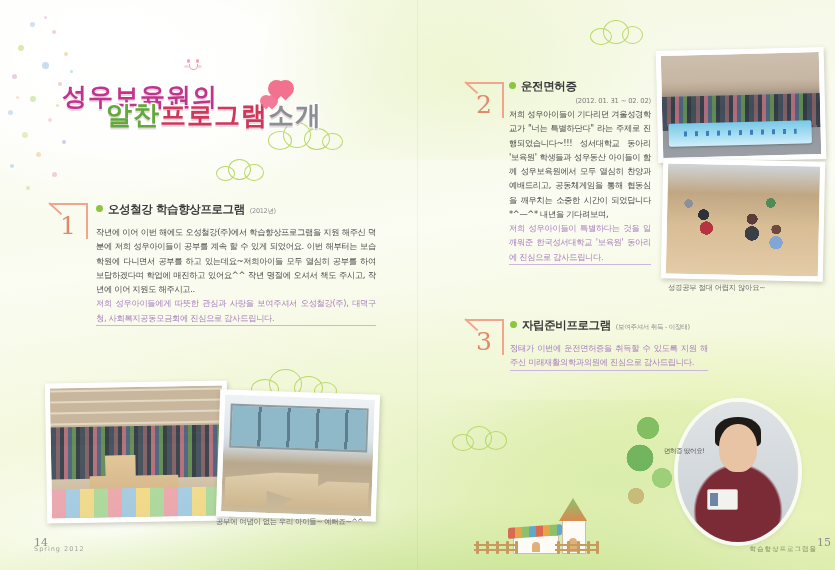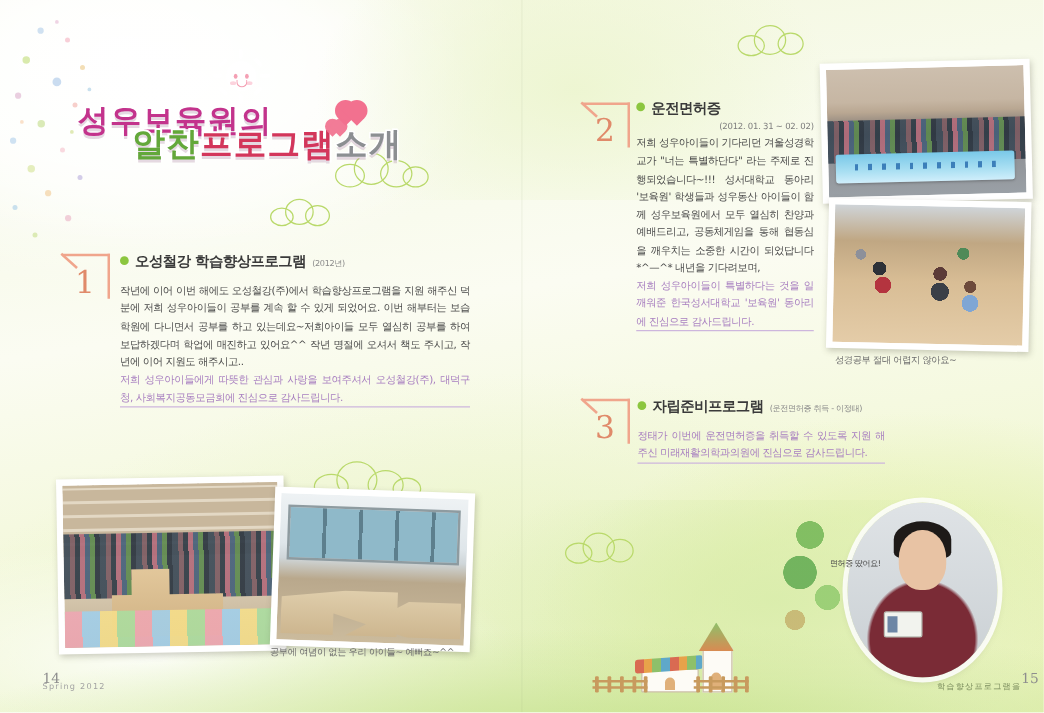--- a/index.html
+++ b/index.html
@@ -265,21 +265,21 @@
 
   <div class="num-badge" style="left:466px;top:319px;">
     <div class="corner"></div>
       <div class="slash"></div>
     <div class="n">3</div>
   </div>
   <div class="art" style="left:510px;top:318px;width:230px;">
     <div class="art-head">
       <span class="bullet"></span>
       <span class="art-title">자립준비프로그램</span>
-      <span class="art-sub">(운전면허증 취득 - 이정태)</span>
+      <span class="art-sub">(보여주셔서 취득 - 이정태)</span>
     </div>
     <div class="art-body" style="width:198px;">
       <p class="hl">정태가 이번에 운전면허증을 취득할 수 있도록 지원 해주신 미래재활의학과의원에 진심으로 감사드립니다.</p>
     </div>
   </div>
 
   <div class="photo" style="left:657px;top:49px;width:158px;height:102px;transform:rotate(-1.4deg);">
     <div class="inner">
       <div class="ph-hall"></div>
         <div class="ph-crowd"></div>

